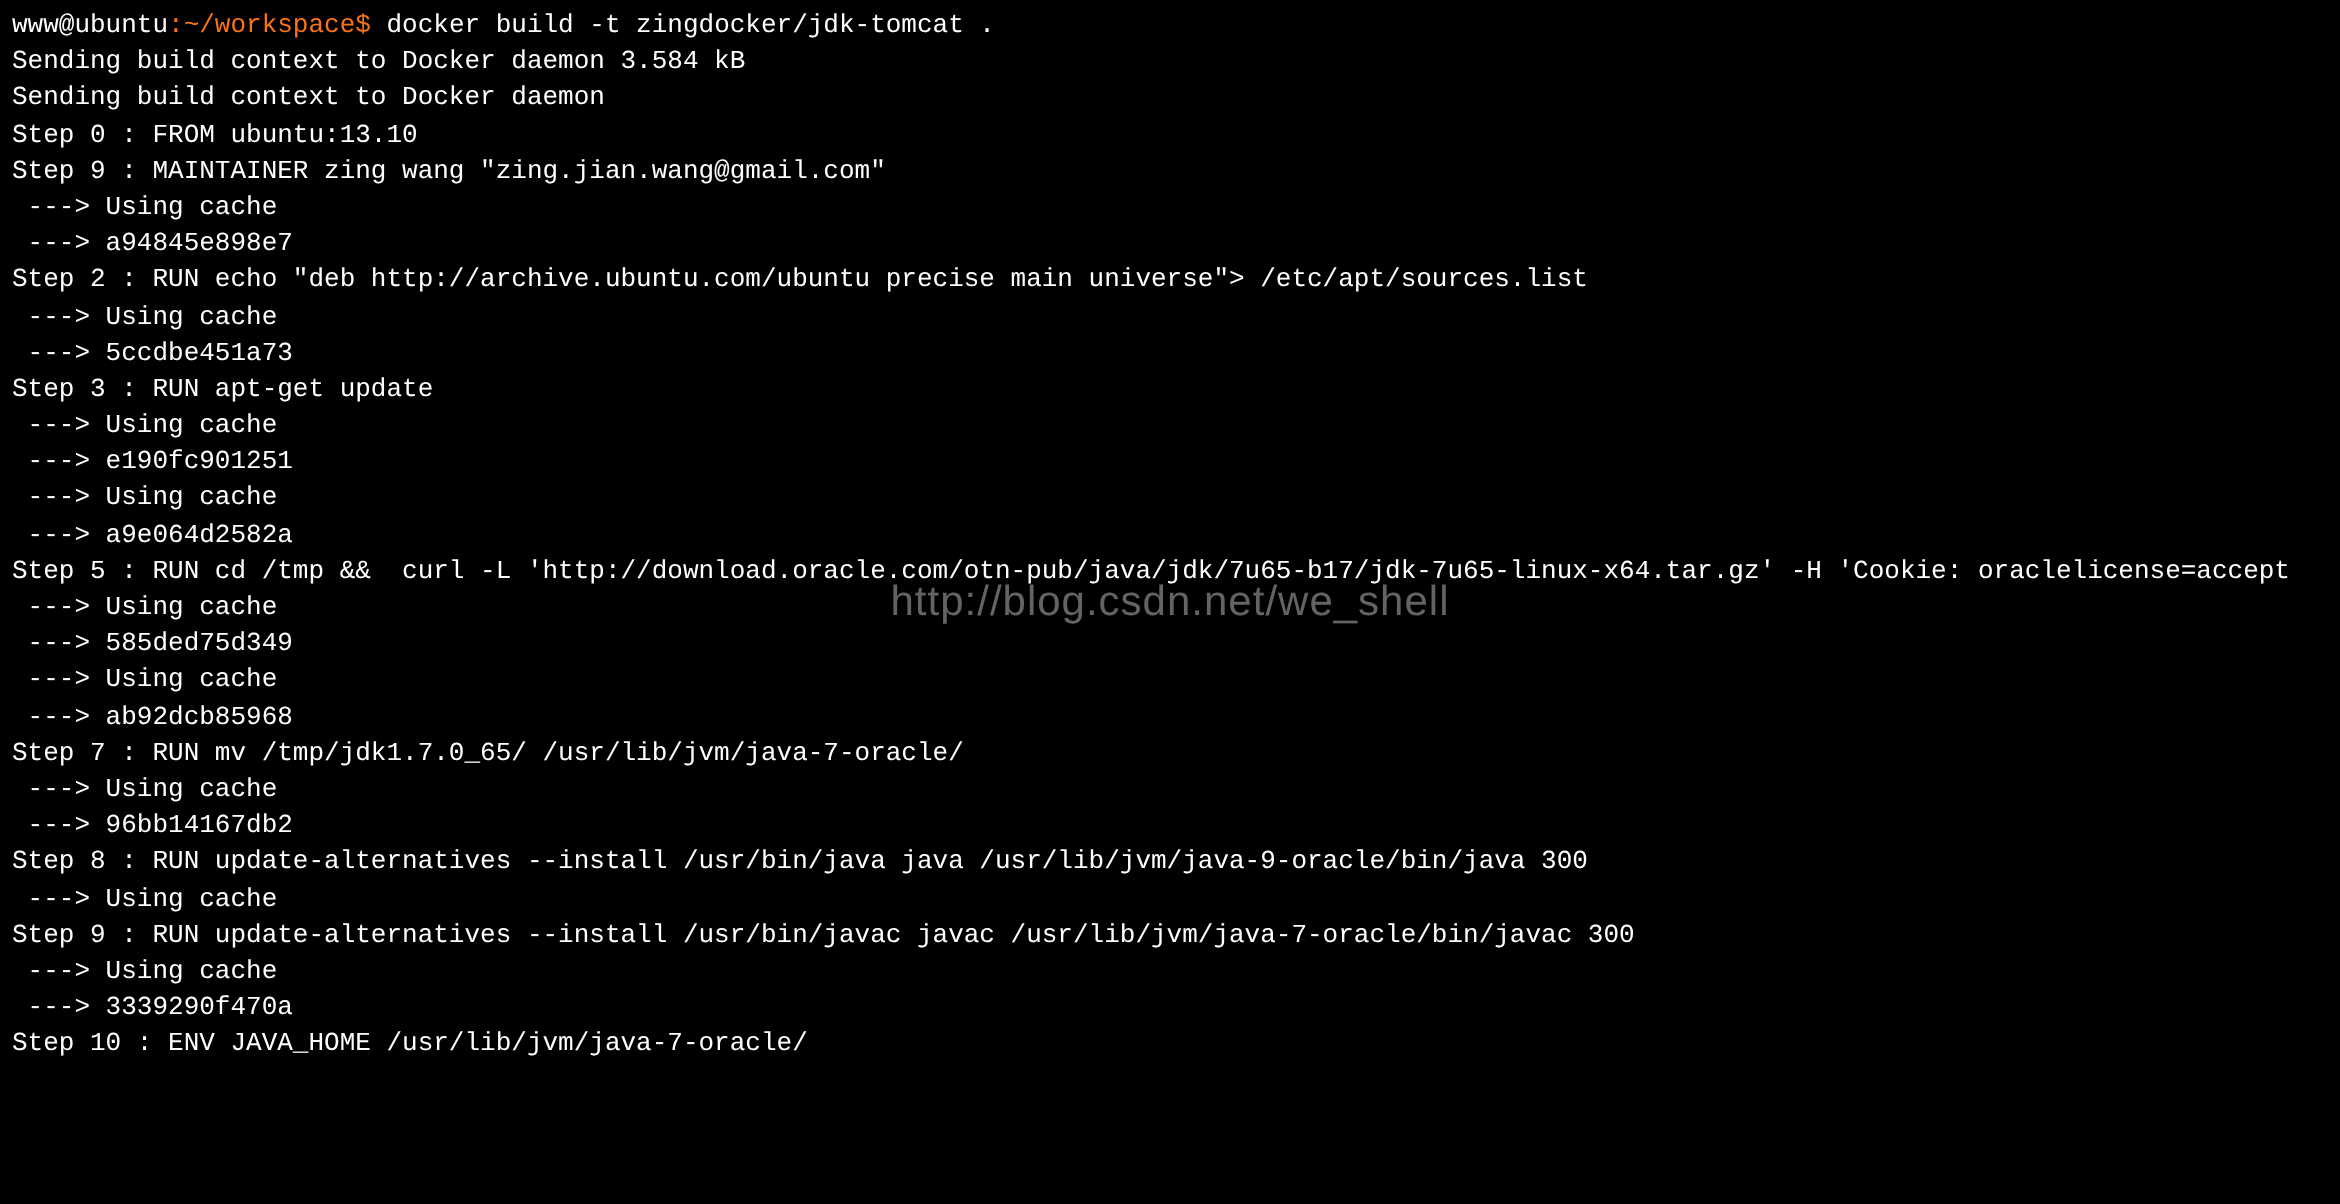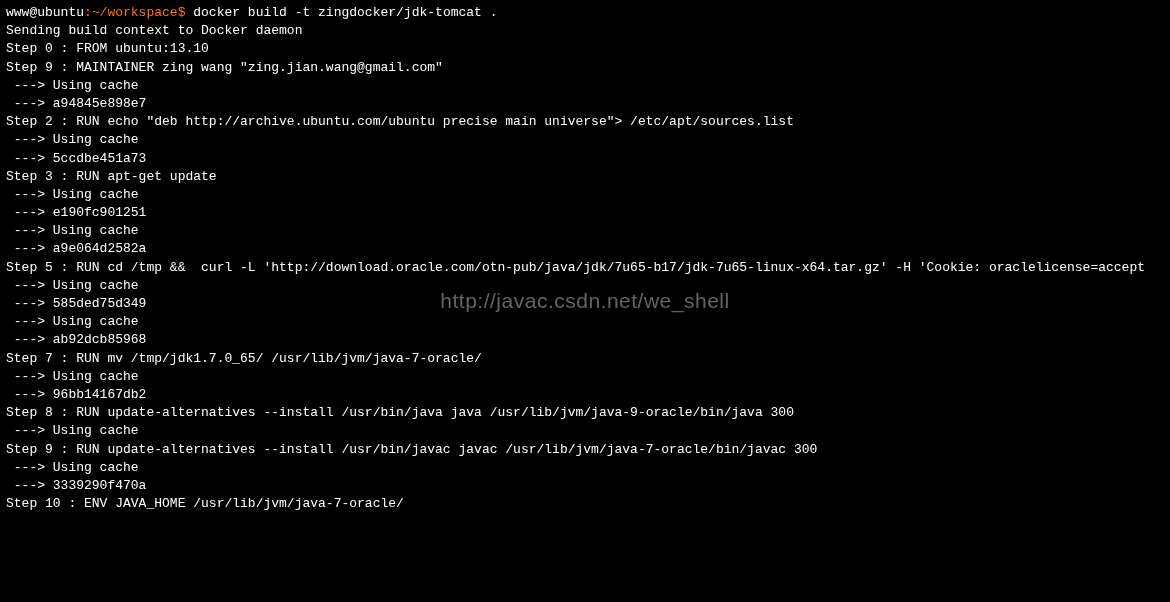--- a/index.html
+++ b/index.html
@@ -39,20 +39,21 @@
       color: rgba(180, 180, 180, 0.55);
       pointer-events: none;
       letter-spacing: 0.5px;
     }
   </style>
 </head>
 <body>
 
 <div>
   <span class="terminal-line"><span class="prompt-user">www@ubuntu</span><span class="prompt-path">:~/workspace$</span><span> docker build -t zingdocker/jdk-tomcat .</span></span>
+  <span class="terminal-line">Sending build context to Docker daemon 3.584 kB</span>
   <span class="terminal-line">Sending build context to Docker daemon</span>
   <span class="terminal-line">Step 0 : FROM ubuntu:13.10</span>
   <span class="terminal-line">Step 9 : MAINTAINER zing wang "zing.jian.wang@gmail.com"</span>
   <span class="terminal-line"> ---&gt; Using cache</span>
   <span class="terminal-line"> ---&gt; a94845e898e7</span>
   <span class="terminal-line">Step 2 : RUN echo "deb http://archive.ubuntu.com/ubuntu precise main universe"&gt; /etc/apt/sources.list</span>
   <span class="terminal-line"> ---&gt; Using cache</span>
   <span class="terminal-line"> ---&gt; 5ccdbe451a73</span>
   <span class="terminal-line">Step 3 : RUN apt-get update</span>
   <span class="terminal-line"> ---&gt; Using cache</span>
@@ -69,13 +70,13 @@
   <span class="terminal-line"> ---&gt; 96bb14167db2</span>
   <span class="terminal-line">Step 8 : RUN update-alternatives --install /usr/bin/java java /usr/lib/jvm/java-9-oracle/bin/java 300</span>
   <span class="terminal-line"> ---&gt; Using cache</span>
   <span class="terminal-line">Step 9 : RUN update-alternatives --install /usr/bin/javac javac /usr/lib/jvm/java-7-oracle/bin/javac 300</span>
   <span class="terminal-line"> ---&gt; Using cache</span>
   <span class="terminal-line"> ---&gt; 3339290f470a</span>
   <span class="terminal-line">Step 10 : ENV JAVA_HOME /usr/lib/jvm/java-7-oracle/</span>
 
 </div>
 
-<div class="watermark">http://javac.csdn.net/we_shell</div>
+<div class="watermark">http://blog.csdn.net/we_shell</div>
 
 </body></html>

